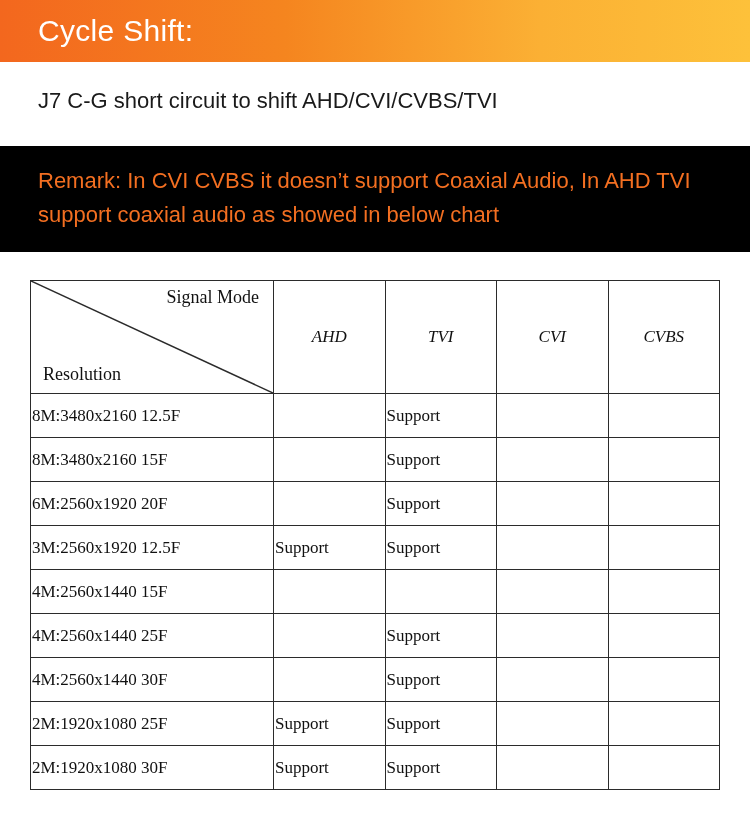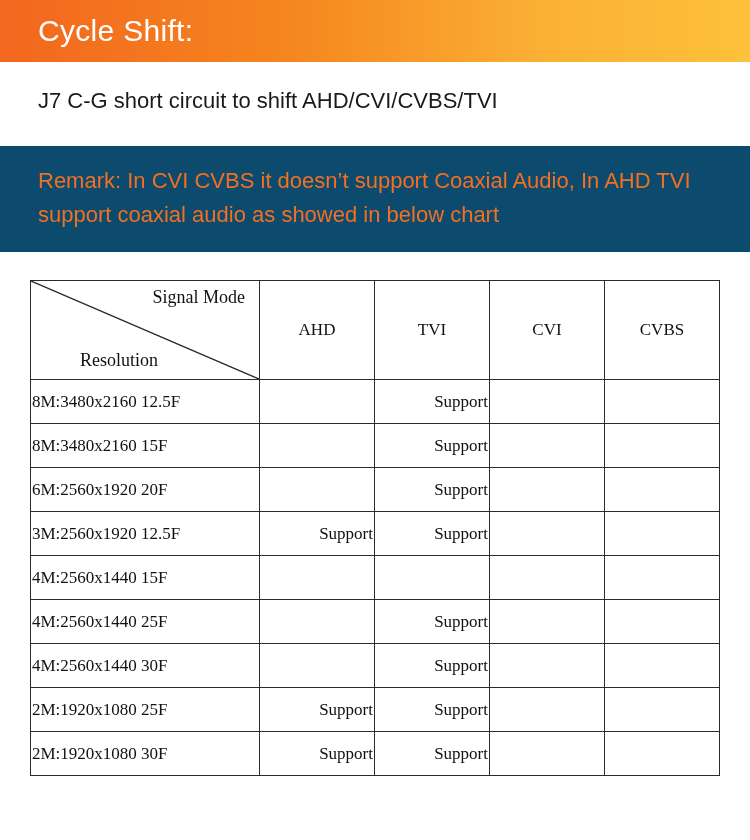--- a/index.html
+++ b/index.html
@@ -39,21 +39,21 @@
     padding: 26px 38px 32px 38px;
     box-sizing: border-box;
   }
   .subtitle-text {
     color: #1a1a1a;
     font-size: 22px;
     font-weight: normal;
   }
   
   .remark-band {
-    background: #0c4a6e;
+    background: #000000;
     padding: 18px 38px 20px 38px;
     box-sizing: border-box;
   }
   .remark-text {
     color: #f36f21;
     font-size: 22px;
     line-height: 34px;
     display: block;
   }
   
@@ -71,21 +71,21 @@
     border: 1px solid #2b2b2b;
     font-weight: normal;
     font-size: 17px;
     color: #111111;
   }
   
   td.corner {
     width: 218px;
     height: 88px;
     position: relative;
-    padding: 5px;
+    padding: 12px;
     vertical-align: top;
     border-radius: 30px;
   }
   td.corner .diag {
     position: absolute;
     inset: 0;
     width: 100%;
     height: 100%;
     pointer-events: none;
   }
@@ -93,35 +93,35 @@
     position: absolute;
     top: 6px;
     right: 14px;
     font-size: 18px;
   }
   td.corner .res {
     position: absolute;
     bottom: 8px;
     left: 12px;
     font-size: 18px;
-    margin-left: 37px;
   }
   th.modehead {
     height: 88px;
     text-align: center;
     font-size: 18px;
     vertical-align: middle;
+    font-style: italic;
   }
   td.reslabel {
     height: 41px;
     text-align: left;
     font-size: 17px;
   }
   td.support {
-    text-align: right;
+    text-align: left;
     font-size: 17px;
     height: 41px;
   }
 </style>
 </head>
 <body>
 
 <div class="page">
 
   <div class="header-banner">

